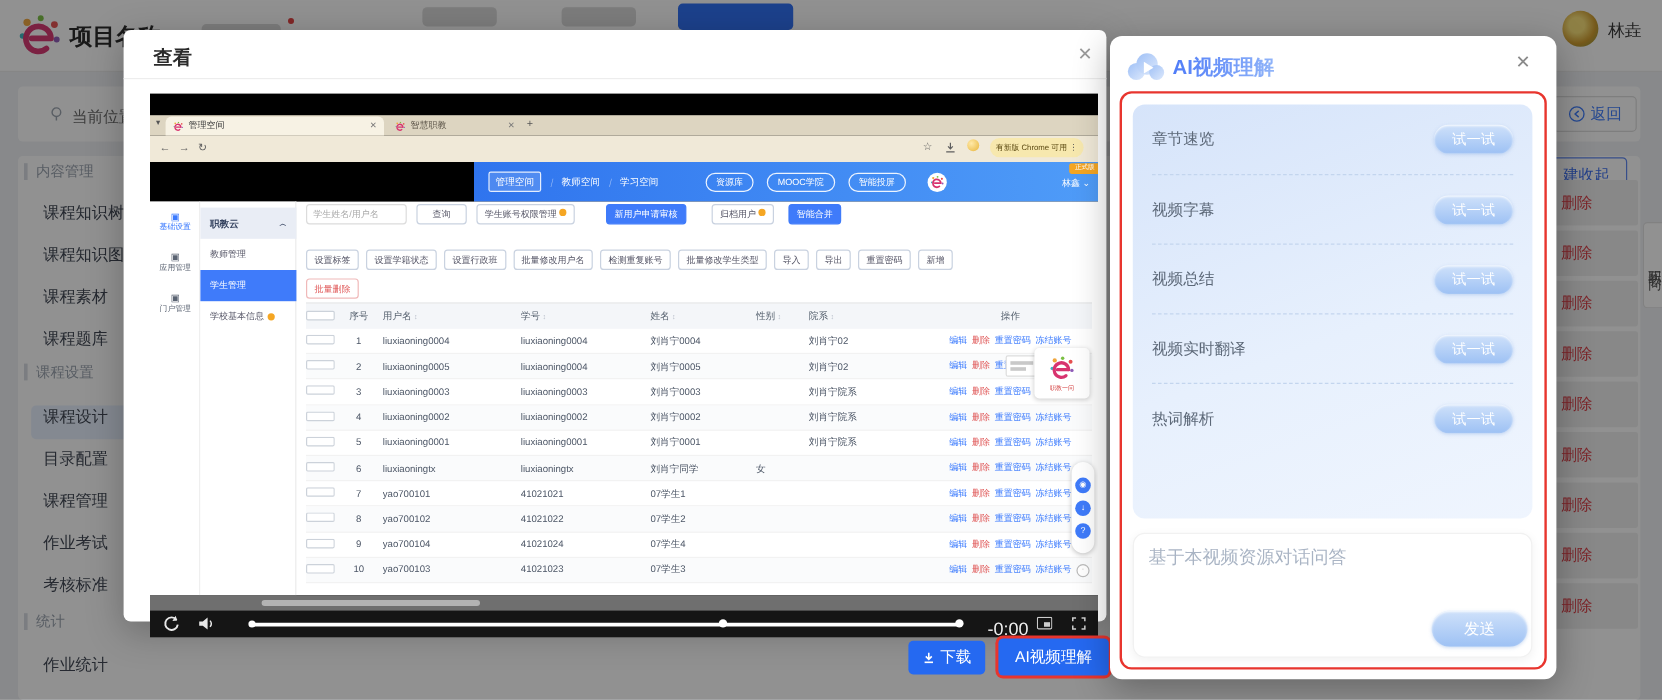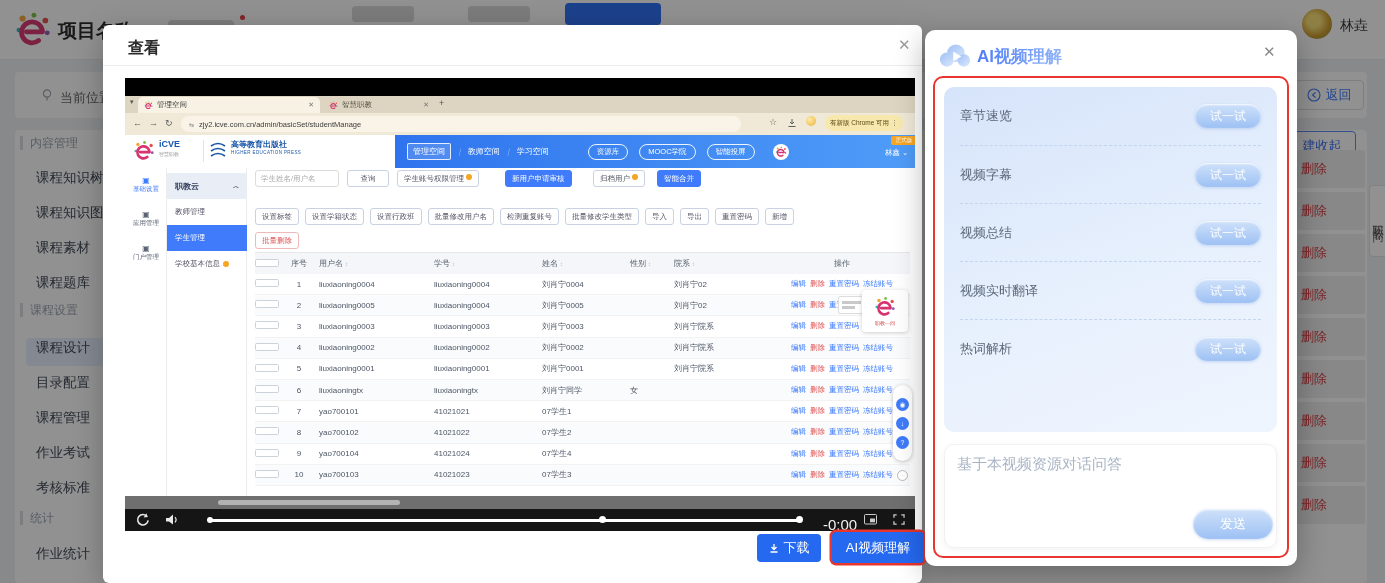--- a/index.html
+++ b/index.html
@@ -21,21 +21,21 @@
 #collapse-btn{left:1288px;top:131px;width:68px;height:30px;border:1px solid #5b85f2;border-radius:4px;color:#3a6df0;font-size:13px;background:#fff;display:flex;align-items:center;justify-content:center;cursor:pointer}
 #bg-rows{left:1235px;top:150px;width:130px}
 .bgrow{height:38px;margin-bottom:4px;background:#efefef;border-radius:2px;display:flex;align-items:center}
 .bgdel{margin-left:66px;font-size:13px;color:#d9363e}
 #vtab{left:1369px;top:185px;width:16px;height:72px;background:#fff;border:1px solid #e2e2e2;border-right:none;border-radius:4px 0 0 4px;writing-mode:vertical-rl;text-align:center;font-size:11px;color:#4a4a4a;letter-spacing:2px;line-height:14px}
 #avatar{left:1302px;top:9px;width:30px;height:30px;border-radius:50%;background:radial-gradient(circle at 40% 40%,#f9e076 25%,#cf9b2a 60%,#7a8f3a 100%)}
 #uname{left:1340px;top:17px;font-size:14px;color:#333}
 
 #dim{left:0;top:0;width:1385px;height:583px;background:rgba(10,10,12,.45);z-index:40}
 
-#modal{left:103px;top:25px;width:819px;height:558px;background:#fff;border-radius:6px;box-shadow:0 8px 30px rgba(0,0,0,.25);z-index:50}
+#modal{left:103px;top:25px;width:819px;height:493px;background:#fff;border-radius:6px;box-shadow:0 8px 30px rgba(0,0,0,.25);z-index:50}
 #m-title{left:25px;top:13px;font-size:16px;font-weight:bold;color:#2b2b2b}
 #m-close{left:795px;top:11px;font-size:15px;color:#9b9b9b;cursor:pointer}
 #m-div{left:0;top:40px;width:819px;height:1px;background:#ededed}
 #video{left:22px;top:53px;width:790px;height:453px;background:#000;overflow:hidden}
 
 #v-tabs{left:0;top:18px;width:790px;height:17px;background:#ddd5c1}
 .vtab-x{font-size:7px;color:#777}
 #v-taba{left:13px;top:19px;width:182px;height:16px;background:#f7f2e4;border-radius:5px 5px 0 0;display:flex;align-items:center;padding:0 6px;gap:4px}
 #v-tabb{left:200px;top:20px;width:108px;height:14px;display:flex;align-items:center;padding:0 4px;gap:4px}
 .vtab-t{font-size:7.5px;color:#3c3c3c;white-space:nowrap;flex:1}
@@ -264,47 +264,30 @@
           </svg>
         <span class="vtab-t" style="color:#5a5347">智慧职教</span>
         <span class="vtab-x xmark">✕</span>
       </div>
       <span class="ab" style="left:314px;top:20px;font-size:9px;color:#555">+</span>
 
       <div class="ab" id="v-url"></div>
       <span class="uarr" style="left:8px">←</span>
       <span class="uarr" style="left:24px">→</span>
       <span class="uarr" style="left:40px">↻</span>
-      <div class="ab" id="u-pill">
-        <span style="font-size:6px;color:#888">⇆</span>
-        <span id="u-text">zjy2.icve.com.cn/admin/basicSet/studentManage</span>
-      </div>
       <span class="ab" style="left:644px;top:39px;font-size:9px;color:#5e5e5e">☆</span>
       <svg class="ab" style="left:662px;top:40px" width="10" height="10" viewBox="0 0 10 10">
         <path d="M5 1v4.5M3 4l2 2 2-2M1.5 8.5h7" stroke="#5e5e5e" stroke-width="1" fill="none"></path>
       </svg>
       <span class="ab" style="left:681px;top:38px;width:10px;height:10px;border-radius:50%;background:radial-gradient(circle at 35% 35%,#ffe9a8,#e8b53a)"></span>
       <div class="ab" id="u-upd">
         <span>有新版 Chrome 可用</span>
         <span style="font-size:7px;color:#555">⋮</span>
       </div>
 
-      <div class="ab" id="v-shl">
-        <svg class="ab" style="left:8px;top:5px" width="22" height="22">
-            <use href="#logoE"></use>
-          </svg>
-        <span class="ab" style="left:34px;top:4px;font-size:9px;font-weight:bold;color:#1558b0">iCVE</span>
-        <span class="ab" style="left:34px;top:16px;font-size:5px;color:#999">智慧职教</span>
-        <span class="ab" style="left:78px;top:5px;width:1px;height:22px;background:#e2e2e2"></span>
-        <svg class="ab" style="left:84px;top:5px" width="18" height="22" viewBox="0 0 18 22">
-          <path d="M2 6q7-5 14 0M2 11q7-5 14 0M2 16q7-5 14 0" stroke="#1a56a8" stroke-width="1.6" fill="none"></path>
-        </svg>
-        <span class="ab" style="left:106px;top:4px;font-size:8px;font-weight:bold;color:#1a56a8;font-family:'Liberation Serif',serif">高等教育出版社</span>
-        <span class="ab" style="left:106px;top:15px;font-size:4.5px;color:#1a56a8;letter-spacing:.4px">HIGHER EDUCATION PRESS</span>
-      </div>
       <div class="ab" id="v-shr">
         <span style="width:12px"></span>
         <span class="bnav boxed">管理空间</span>
         <i class="bsep">｜</i>
         <span class="bnav">教师空间</span>
         <i class="bsep">｜</i>
         <span class="bnav">学习空间</span>
         <span style="width:28px"></span>
         <span class="bluepill">资源库</span>
         <span class="bluepill">MOOC学院</span>

